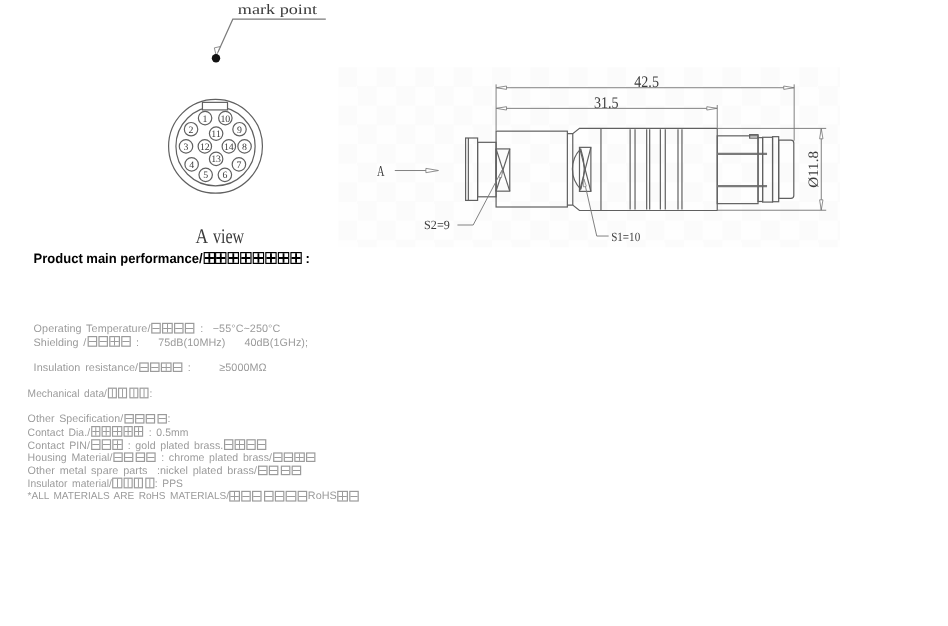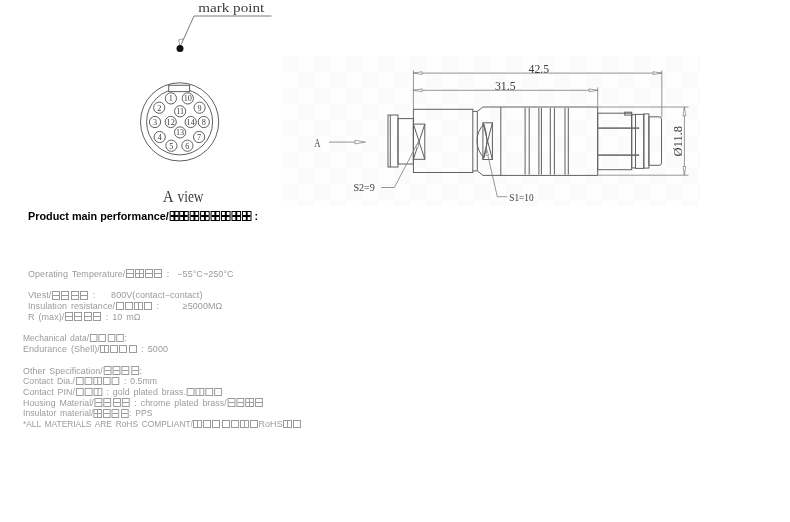--- a/index.html
+++ b/index.html
@@ -116,27 +116,26 @@
 <text x="495.0" y="90.1" textLength="20.5" lengthAdjust="spacingAndGlyphs" fill="#3c3c3c" stroke="none" font-family="Liberation Serif" font-size="13.5px">31.5</text>
 <text x="314.2" y="146.8" textLength="6.2" lengthAdjust="spacingAndGlyphs" fill="#3c3c3c" stroke="none" font-family="Liberation Serif" font-size="12.5px">A</text>
 <text x="353.4" y="190.7" textLength="21.5" lengthAdjust="spacingAndGlyphs" fill="#3c3c3c" stroke="none" font-family="Liberation Serif" font-size="10.5px">S2=9</text>
 <text x="509.3" y="201.2" textLength="24.2" lengthAdjust="spacingAndGlyphs" fill="#3c3c3c" stroke="none" font-family="Liberation Serif" font-size="10.5px">S1=10</text>
 <text x="662.3" y="146.0" textLength="30.5" lengthAdjust="spacingAndGlyphs" fill="#3c3c3c" stroke="none" font-family="Liberation Serif" font-size="12px" transform="rotate(-90 677.3 141.4)">Ø11.8</text>
 </g>
     </svg>
 <div id="hdr">Product main performance/<b></b><b></b><b></b><b></b><b></b><b></b><b></b><b></b> :</div>
 <div id="spec">
 <div style="padding-left:5px">Operating Temperature/<i></i><i></i><i></i><i></i> :&nbsp; −55°C~250°C</div>
+<div style="padding-left:5px">Shielding /<i></i><i></i><i></i><i></i> :&nbsp;&nbsp;&nbsp; 75dB(10MHz) &nbsp;&nbsp;&nbsp;40dB(1GHz);</div>
 <div>&nbsp;</div>
-<div style="padding-left:5px">Vtest/<i></i><i></i><i></i><i></i> :&nbsp;&nbsp;&nbsp; 800V(contact−contact)</div>
 <div style="padding-left:5px">Insulation resistance/<i></i><i></i><i></i><i></i> :&nbsp;&nbsp;&nbsp;&nbsp;&nbsp; ≥5000MΩ</div>
-<div style="padding-left:5px">R (max)/<i></i><i></i><i></i><i></i> :&nbsp;10 mΩ</div>
 <div>&nbsp;</div>
 <div style="transform:scaleX(0.942);transform-origin:0 0">Mechanical data/<i></i><i></i><i></i><i></i>:</div>
-<div>Endurance (Shell)/<i></i><i></i><i></i><i></i> : 5000</div>
 <div>&nbsp;</div>
 <div style="transform:scaleX(0.984);transform-origin:0 0">Other Specification/<i></i><i></i><i></i><i></i>:</div>
 <div style="transform:scaleX(0.963);transform-origin:0 0">Contact Dia./<i></i><i></i><i></i><i></i><i></i> : 0.5mm</div>
 <div style="transform:scaleX(0.98);transform-origin:0 0">Contact PIN/<i></i><i></i><i></i> : gold plated brass.<i></i><i></i><i></i><i></i></div>
 <div style="transform:scaleX(0.979);transform-origin:0 0">Housing Material/<i></i><i></i><i></i><i></i> : chrome plated brass/<i></i><i></i><i></i><i></i></div>
+<div>Other metal spare parts&nbsp; :nickel plated brass/<i></i><i></i><i></i><i></i></div>
 <div style="transform:scaleX(0.952);transform-origin:0 0">Insulator material/<i></i><i></i><i></i><i></i>: PPS</div>
-<div><span style="font-size:8.4px;letter-spacing:0">*ALL MATERIALS ARE RoHS COMPLIANT/</span><i></i><i></i><i></i><i></i><i></i><i></i><i></i>RoHS<i></i><i></i>&nbsp;&nbsp;</div>
+<div><span style="font-size:8.4px;letter-spacing:0">*ALL MATERIALS ARE RoHS MATERIALS/</span><i></i><i></i><i></i><i></i><i></i><i></i><i></i>RoHS<i></i><i></i>&nbsp;&nbsp;</div>
 </div>
 </div>
 </body></html>

